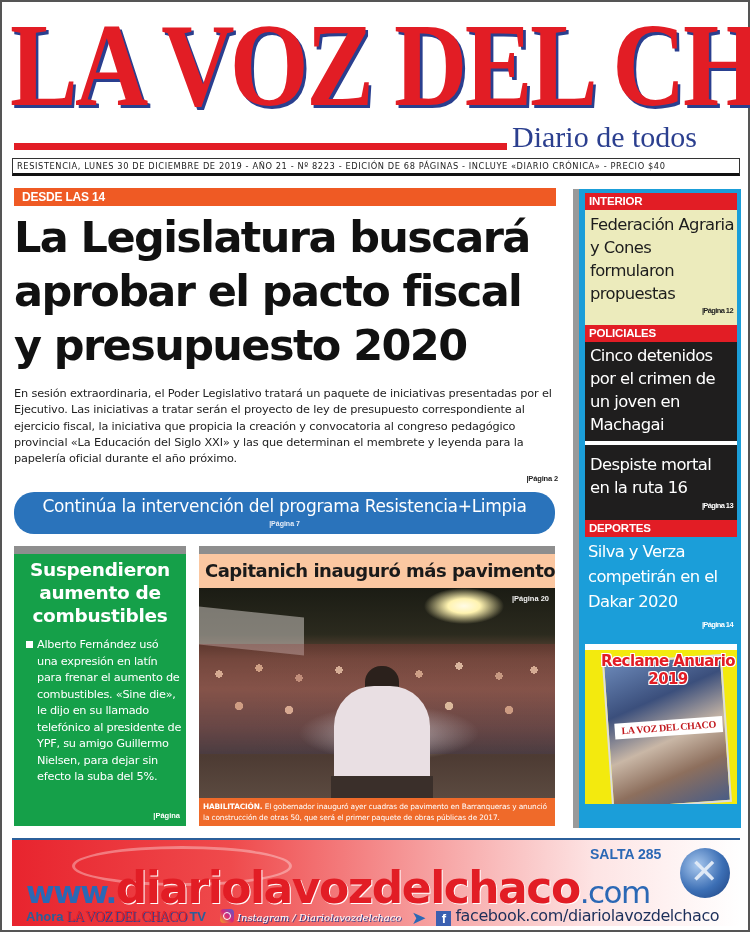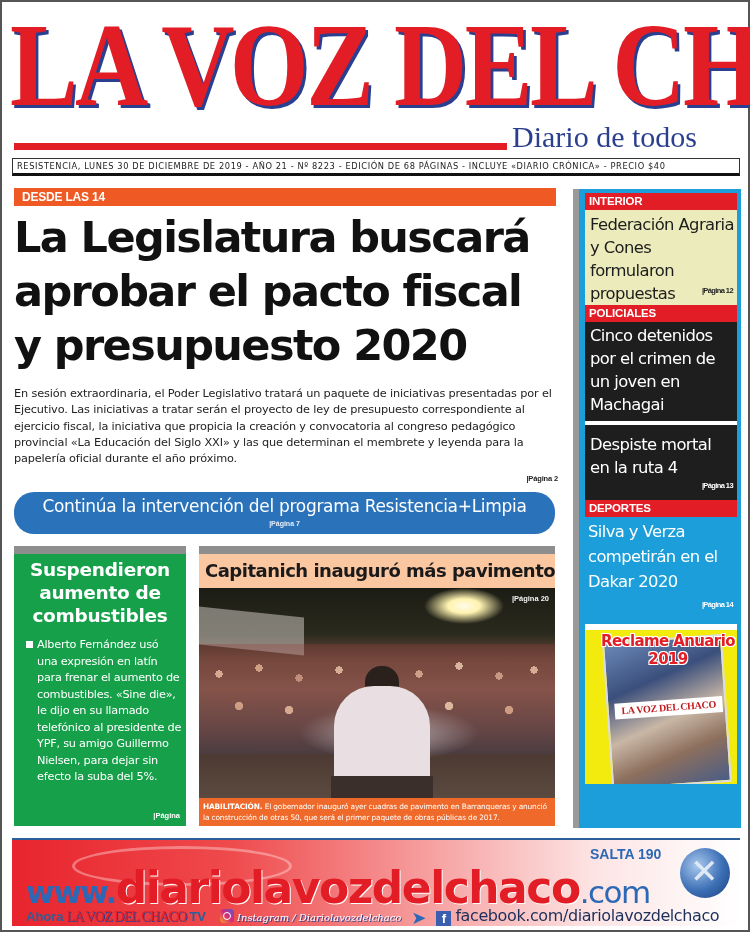--- a/index.html
+++ b/index.html
@@ -68,21 +68,21 @@
   .photo .speaker { position: absolute; left: 135px; top: 98px; width: 96px; height: 112px; background: #e9dfe3; border-radius: 40px 40px 4px 4px; }
   .photo .speaker-head { position: absolute; left: 166px; top: 78px; width: 34px; height: 40px; background: #2b211c; border-radius: 16px 16px 14px 14px; }
   .photo .podium { position: absolute; left: 132px; top: 188px; width: 102px; height: 22px; background: #3a2f2a; }
   .photo .pageref { position: absolute; right: 6px; top: 6px; color: #f2f2f2; }
   .photo-caption { height: 28px; background: #ef6a2a; color: #fff; font-family: "DejaVu Sans", sans-serif; font-size: 7.4px; line-height: 11px; padding: 3px 4px 0 4px; letter-spacing: -0.15px; }
   .photo-caption b { font-weight: bold; }
 
   
   .right-col { position: absolute; left: 571px; top: 187px; width: 168px; height: 639px; background: #1b9ed9; border-left: 6px solid #9a9a9a; padding: 4px 4px 0 6px; }
   .sec-label { height: 17px; background: #e21d25; color: #fff; font-family: "Liberation Sans", sans-serif; font-weight: bold; font-size: 11.5px; line-height: 17px; padding-left: 4px; letter-spacing: -0.2px; }
-  .box-interior { position: relative; height: 95px; background: #ecebbc; color: #1d1d1d; padding: 3px 3px 0 5px; font-family: "DejaVu Sans", sans-serif; font-size: 16.4px; line-height: 23px; letter-spacing: -0.6px; }
+  .box-interior { position: relative; height: 115px; background: #ecebbc; color: #1d1d1d; padding: 3px 3px 0 5px; font-family: "DejaVu Sans", sans-serif; font-size: 16.4px; line-height: 23px; letter-spacing: -0.6px; }
   .box-dark { position: relative; background: #1f1e1e; color: #fff; padding: 2px 3px 0 5px; font-family: "DejaVu Sans", sans-serif; font-size: 16.4px; line-height: 23px; letter-spacing: -0.6px; }
   .box-dark.one { height: 103px; border-bottom: 4px solid #fff; }
   .box-dark.two { height: 75px; padding-top: 8px; }
   .box-sports { position: relative; height: 103px; color: #fff; padding: 2px 3px 0 3px; font-family: "DejaVu Sans", sans-serif; font-size: 16.4px; line-height: 25px; letter-spacing: -0.6px; }
   .box-ref { position: absolute; right: 4px; bottom: 3px; }
   .box-interior .box-ref { color: #222; }
   .box-dark .box-ref, .box-sports .box-ref { color: #fff; }
 
   .promo { position: relative; margin-top: 4px; height: 160px; background: #f3ea0e; border-top: 6px solid #fff; overflow: hidden; }
   .promo-cover { position: absolute; left: 22px; top: 8px; width: 120px; height: 148px; transform: rotate(-4deg);
@@ -167,21 +167,21 @@
     <div class="box-interior">
       <div>Federación Agraria y Cones formularon propuestas</div>
       <span class="pageref box-ref">|Página 12</span>
     </div>
 
     <div class="sec-label">POLICIALES</div>
     <div class="box-dark one">
       <div>Cinco detenidos por el crimen de un joven en Machagai</div>
     </div>
     <div class="box-dark two">
-      <div>Despiste mortal en la ruta 4</div>
+      <div>Despiste mortal en la ruta 16</div>
       <span class="pageref box-ref">|Página 13</span>
     </div>
 
     <div class="sec-label">DEPORTES</div>
     <div class="box-sports">
       <div>Silva y Verza competirán en el Dakar 2020</div>
       <span class="pageref box-ref">|Página 14</span>
     </div>
 
     <div class="promo">
@@ -190,19 +190,19 @@
       </div>
       <div class="promo-title">Reclame Anuario 2019</div>
     </div>
   </div>
 
   <div class="footer-ad">
     <div class="fa-circles"></div>
     <div class="fa-url">
       <span class="www">www.</span><span class="name">diariolavozdelchaco</span><span class="com">.com</span>
     </div>
-    <div class="fa-address">SALTA 190</div>
+    <div class="fa-address">SALTA 285</div>
     <div class="fa-globe"></div>
     <div class="fa-bottom">
       <span class="fa-ahora">Ahora</span><span class="fa-tv-name">LA VOZ DEL CHACO</span><span class="fa-tv">TV</span><span class="fa-insta-icon"></span><span class="fa-insta">Instagram / Diariolavozdelchaco</span><span class="fa-cursor">➤</span><span class="fa-fb-icon">f</span><span class="fa-fb">facebook.com/diariolavozdelchaco</span>
     </div>
   </div>
 </div>
 
 </body></html>

